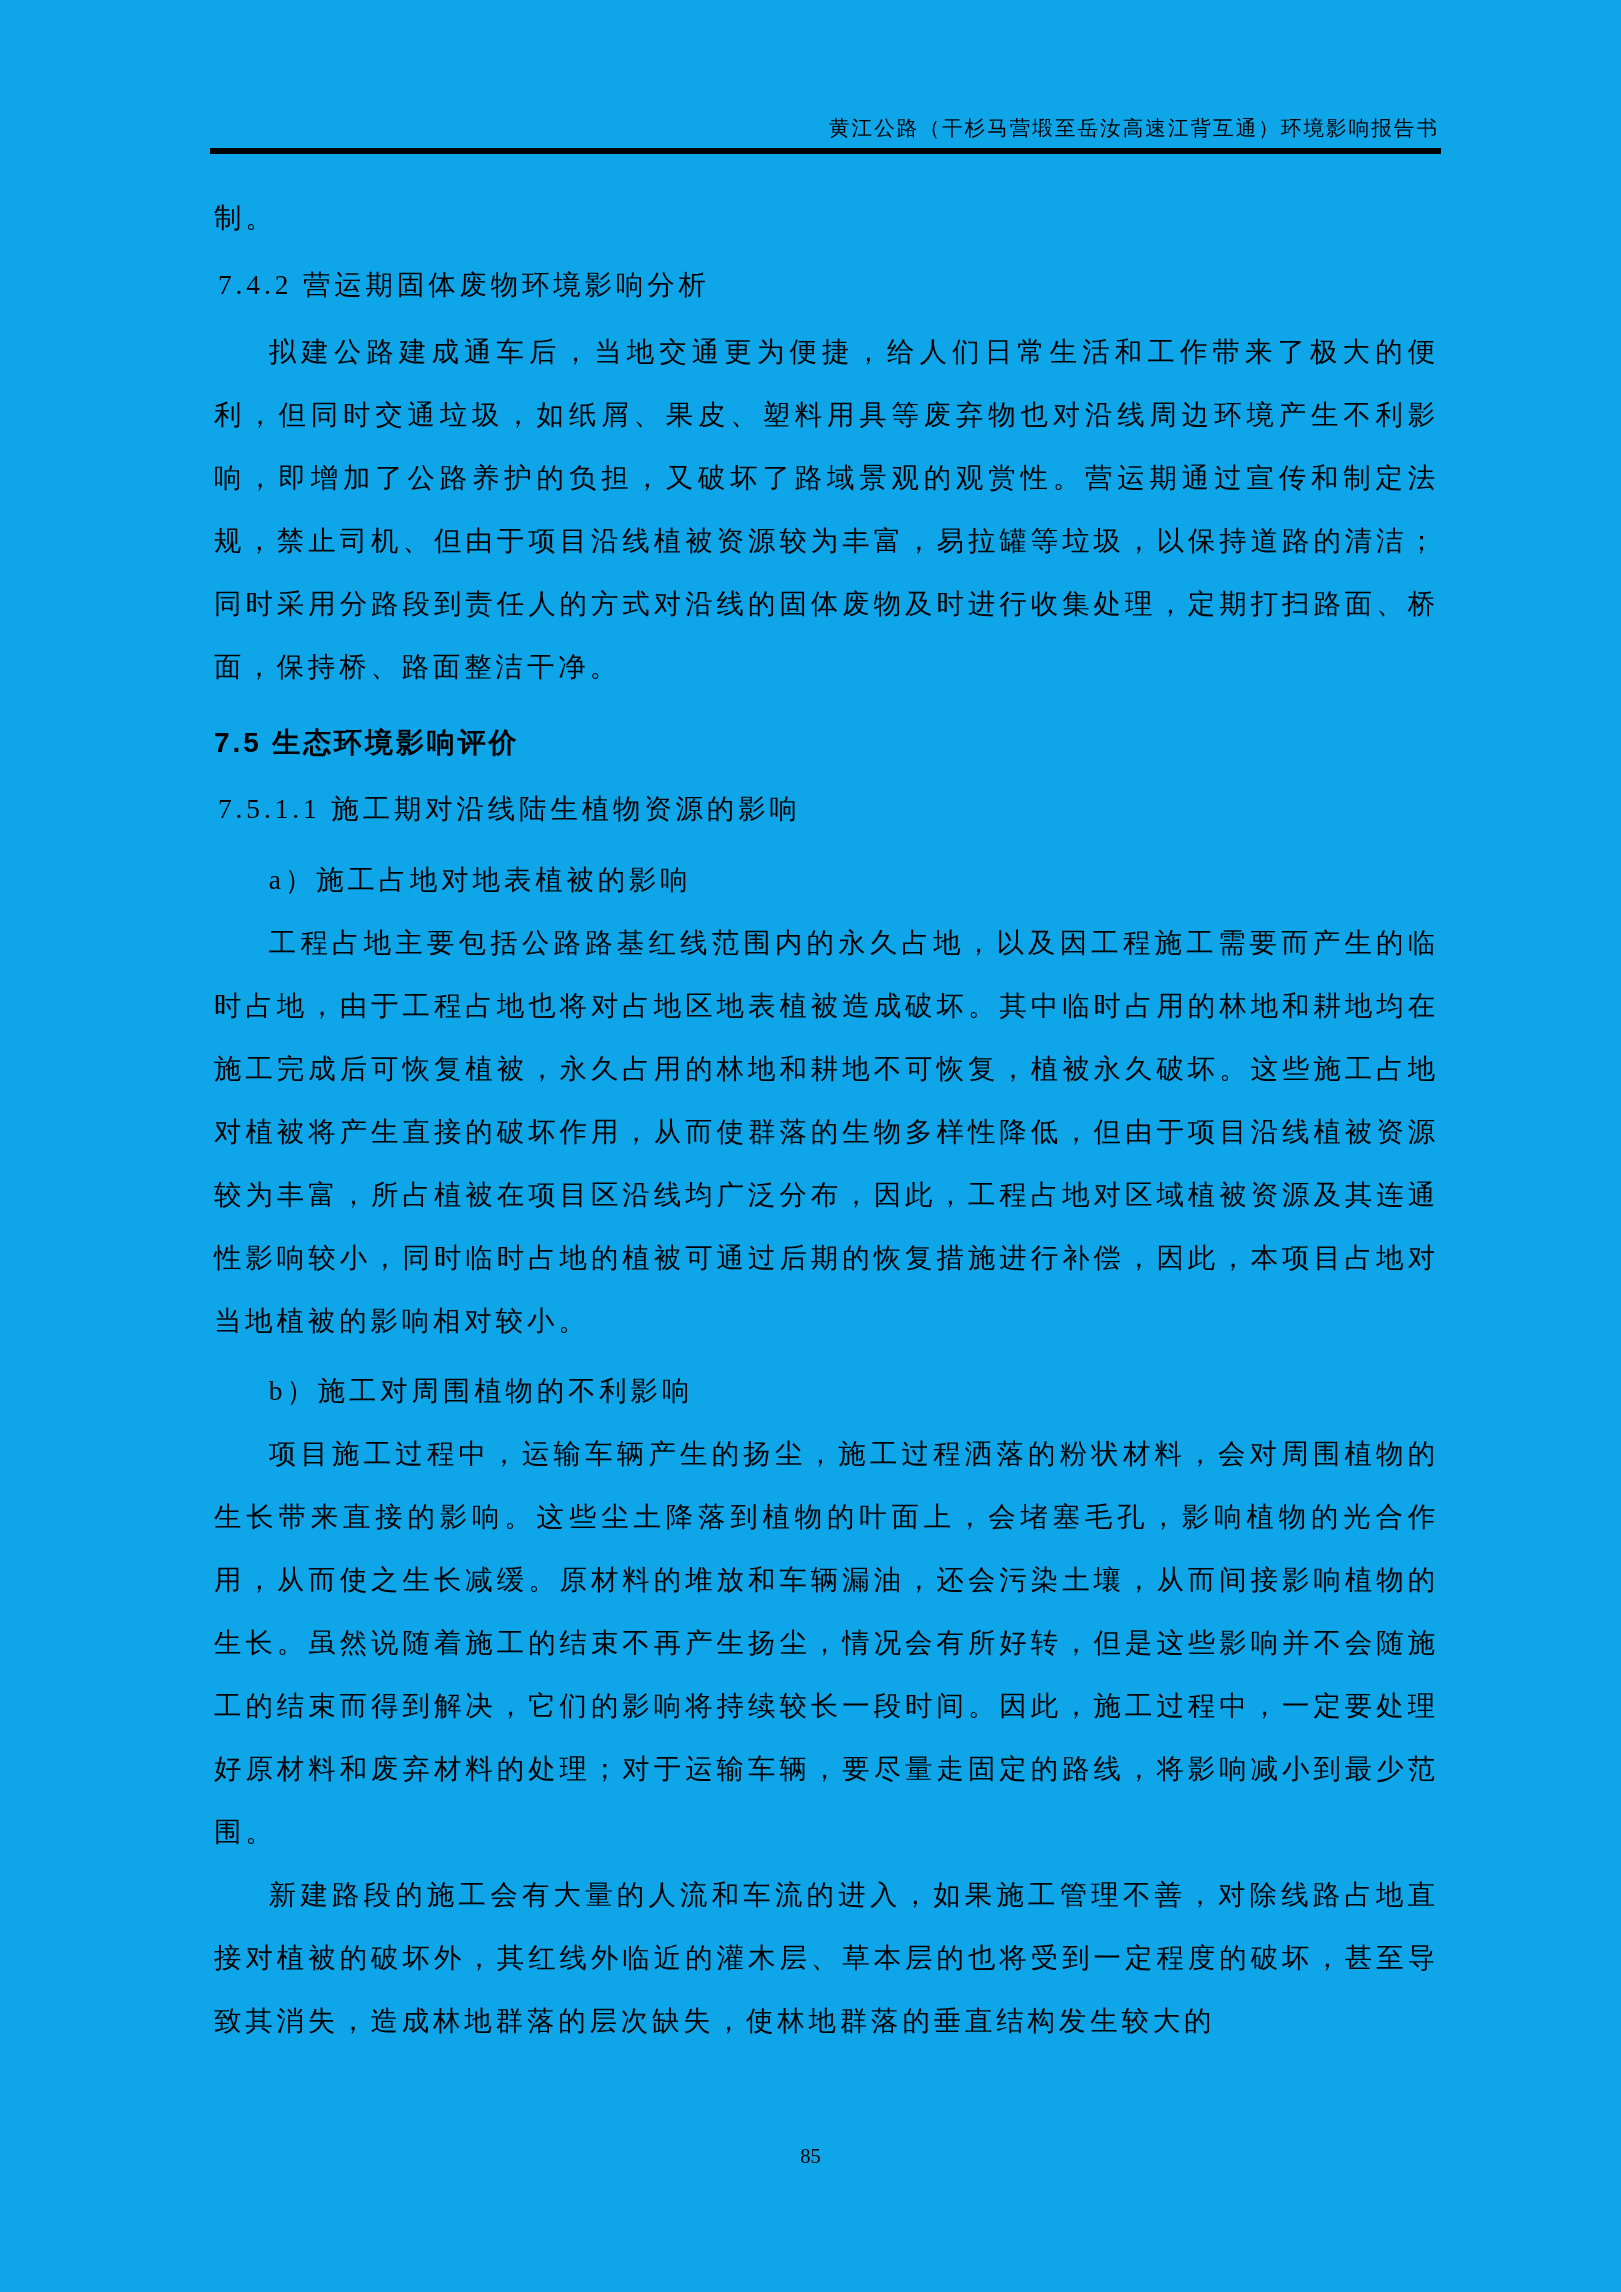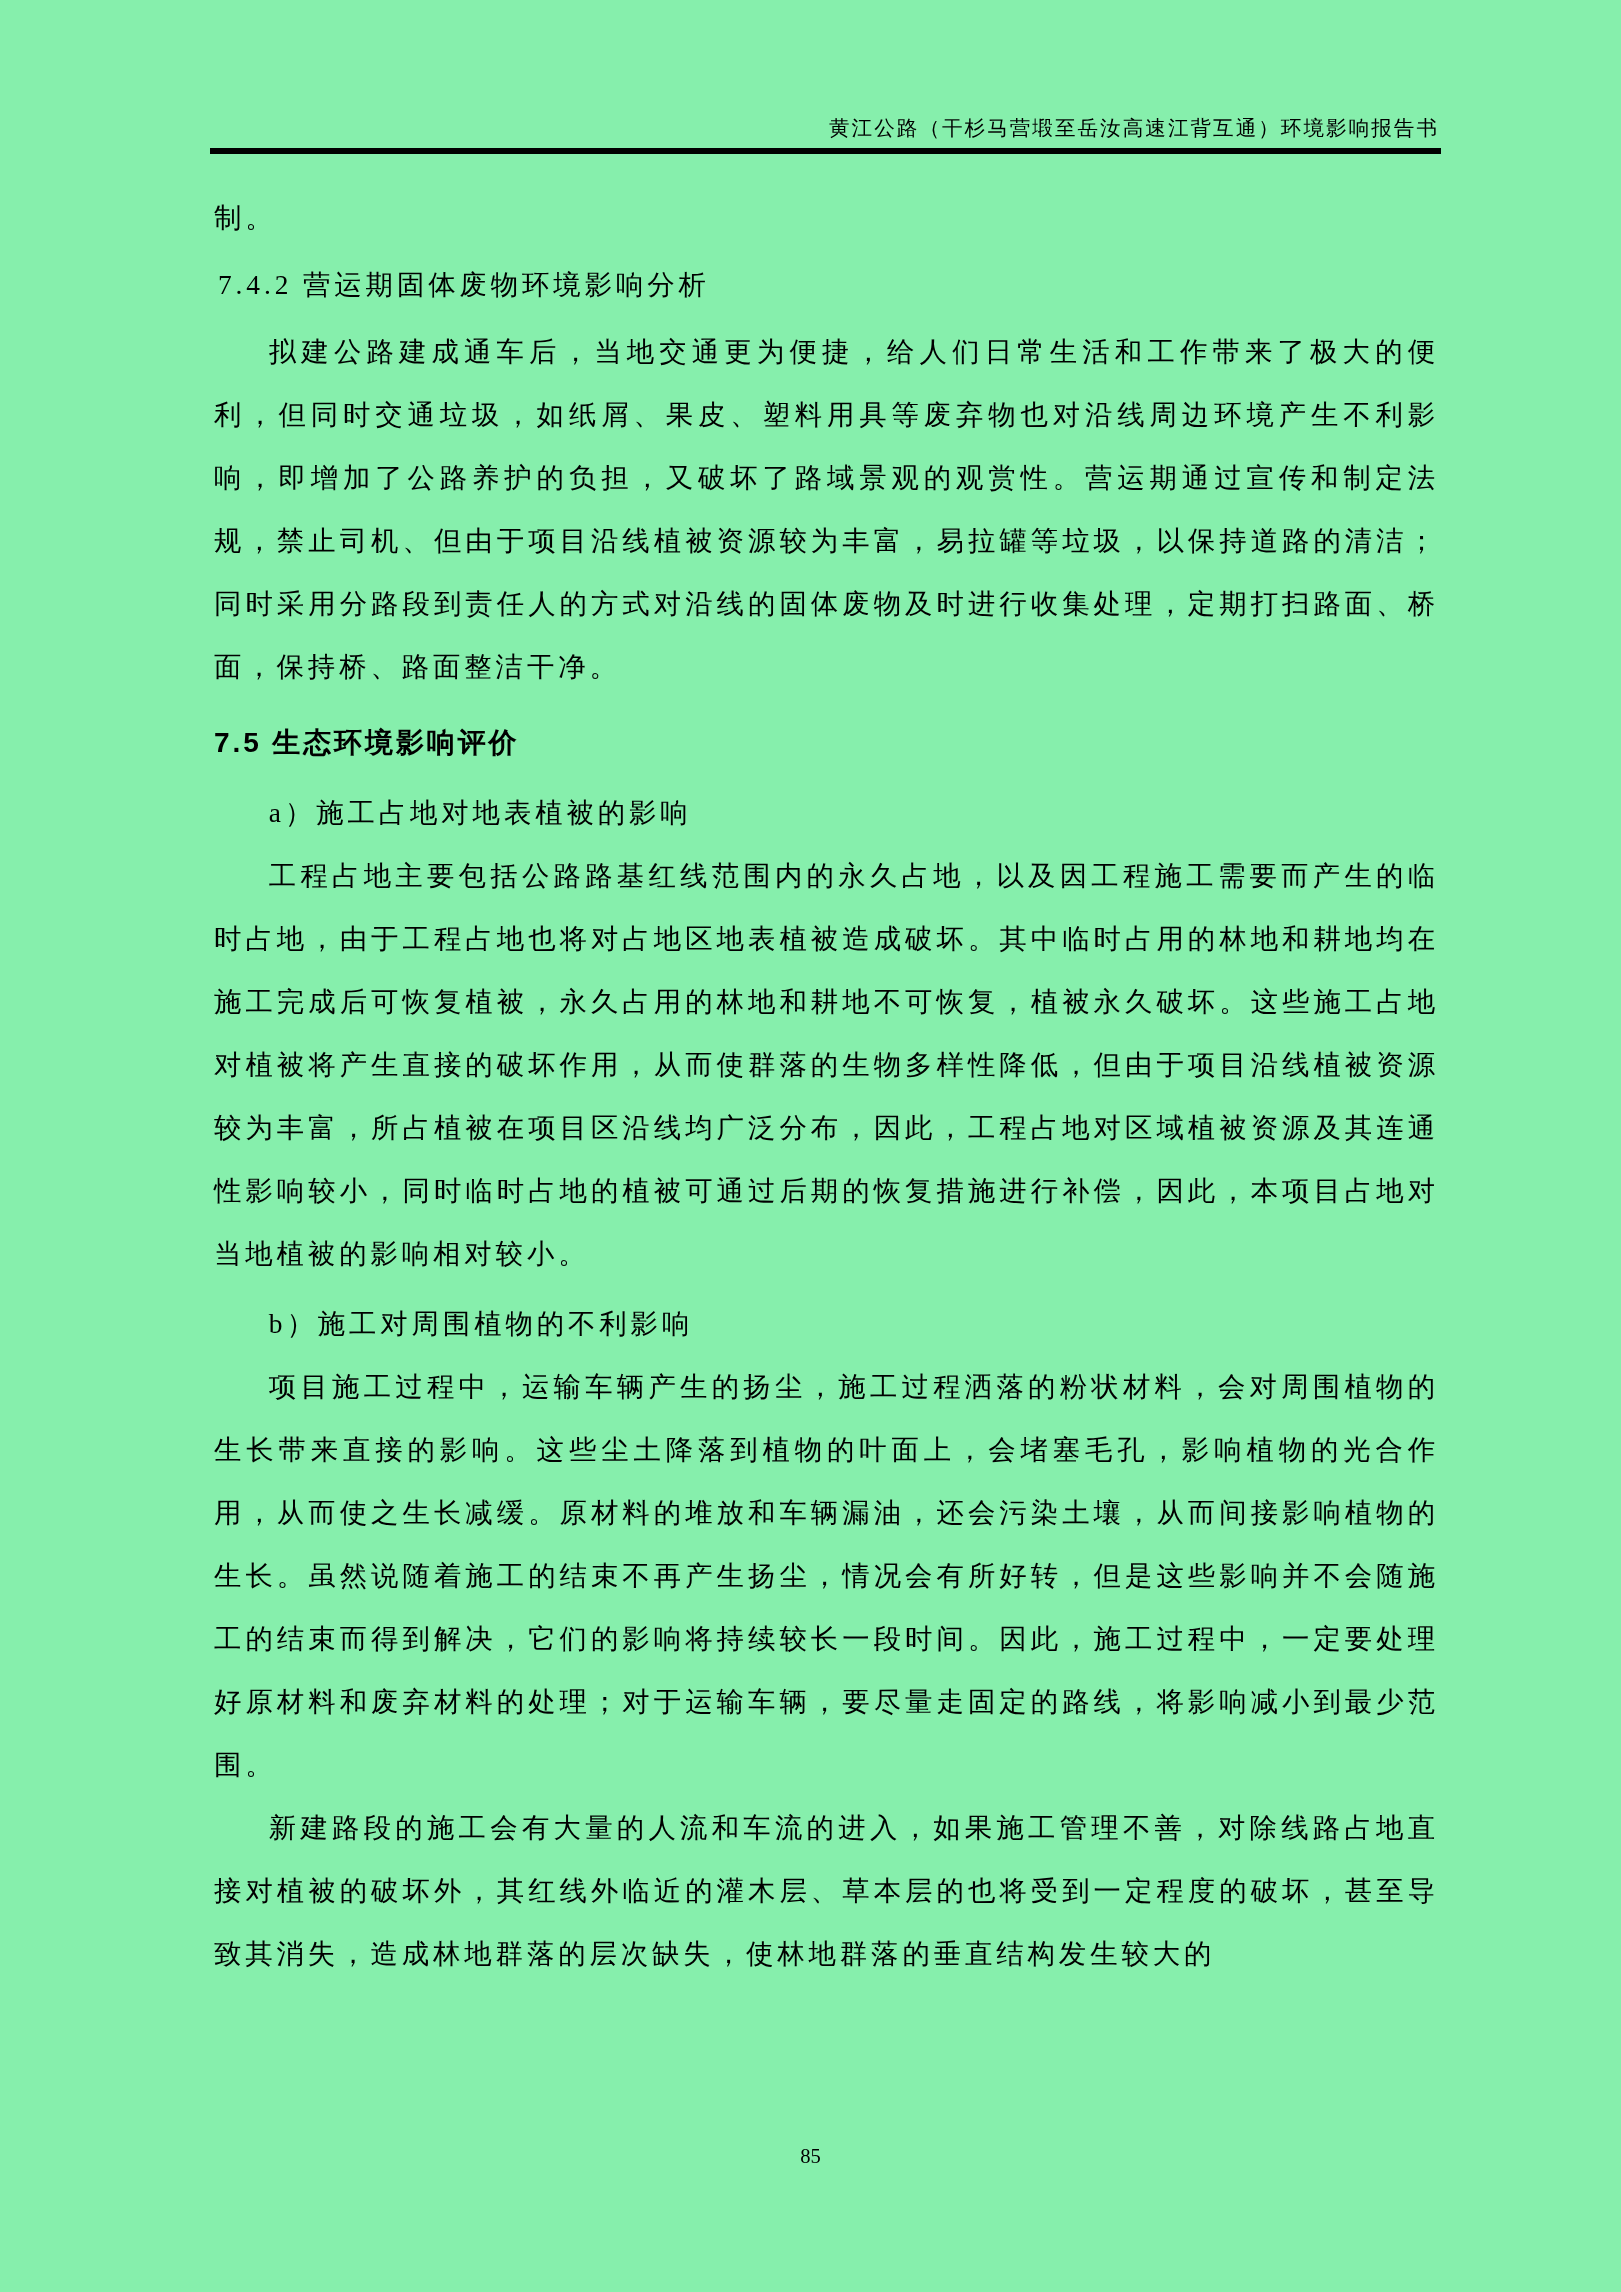--- a/index.html
+++ b/index.html
@@ -4,21 +4,21 @@
 <style>
   html, body {
     margin: 0;
     padding: 0;
     background: #ffffff;
   }
   .page {
     position: relative;
     width: 1621px;
     height: 2293px;
-    background: #86efac;
+    background: #0ea5e9;
     color: #000000;
     font-family: "Liberation Serif", "DejaVu Serif", serif;
     overflow: hidden;
   }
   .header-line {
     position: absolute;
     top: 114px;
     left: 211px;
     width: 1228px;
     text-align: right;
@@ -87,20 +87,21 @@
 
   <div class="header-line">黄江公路（干杉马营塅至岳汝高速江背互通）环境影响报告书</div>
 
   <div class="header-rule"></div>
 
   <div class="content">
     <p class="cont">制。</p>
     <p class="h3">7.4.2 营运期固体废物环境影响分析</p>
     <p class="para">拟建公路建成通车后，当地交通更为便捷，给人们日常生活和工作带来了极大的便利，但同时交通垃圾，如纸屑、果皮、塑料用具等废弃物也对沿线周边环境产生不利影响，即增加了公路养护的负担，又破坏了路域景观的观赏性。营运期通过宣传和制定法规，禁止司机、但由于项目沿线植被资源较为丰富，易拉罐等垃圾，以保持道路的清洁；同时采用分路段到责任人的方式对沿线的固体废物及时进行收集处理，定期打扫路面、桥面，保持桥、路面整洁干净。</p>
     <p class="h2">7.5 生态环境影响评价</p>
+    <p class="h3">7.5.1.1 施工期对沿线陆生植物资源的影响</p>
     <p class="item">a）施工占地对地表植被的影响</p>
     <p class="para">工程占地主要包括公路路基红线范围内的永久占地，以及因工程施工需要而产生的临时占地，由于工程占地也将对占地区地表植被造成破坏。其中临时占用的林地和耕地均在施工完成后可恢复植被，永久占用的林地和耕地不可恢复，植被永久破坏。这些施工占地对植被将产生直接的破坏作用，从而使群落的生物多样性降低，但由于项目沿线植被资源较为丰富，所占植被在项目区沿线均广泛分布，因此，工程占地对区域植被资源及其连通性影响较小，同时临时占地的植被可通过后期的恢复措施进行补偿，因此，本项目占地对当地植被的影响相对较小。</p>
     <p class="item">b）施工对周围植物的不利影响</p>
     <p class="para">项目施工过程中，运输车辆产生的扬尘，施工过程洒落的粉状材料，会对周围植物的生长带来直接的影响。这些尘土降落到植物的叶面上，会堵塞毛孔，影响植物的光合作用，从而使之生长减缓。原材料的堆放和车辆漏油，还会污染土壤，从而间接影响植物的生长。虽然说随着施工的结束不再产生扬尘，情况会有所好转，但是这些影响并不会随施工的结束而得到解决，它们的影响将持续较长一段时间。因此，施工过程中，一定要处理好原材料和废弃材料的处理；对于运输车辆，要尽量走固定的路线，将影响减小到最少范围。</p>
     <p class="para">新建路段的施工会有大量的人流和车流的进入，如果施工管理不善，对除线路占地直接对植被的破坏外，其红线外临近的灌木层、草本层的也将受到一定程度的破坏，甚至导致其消失，造成林地群落的层次缺失，使林地群落的垂直结构发生较大的</p>
   </div>
 
   <div class="footer-page-number">85</div>
 
 </div>

